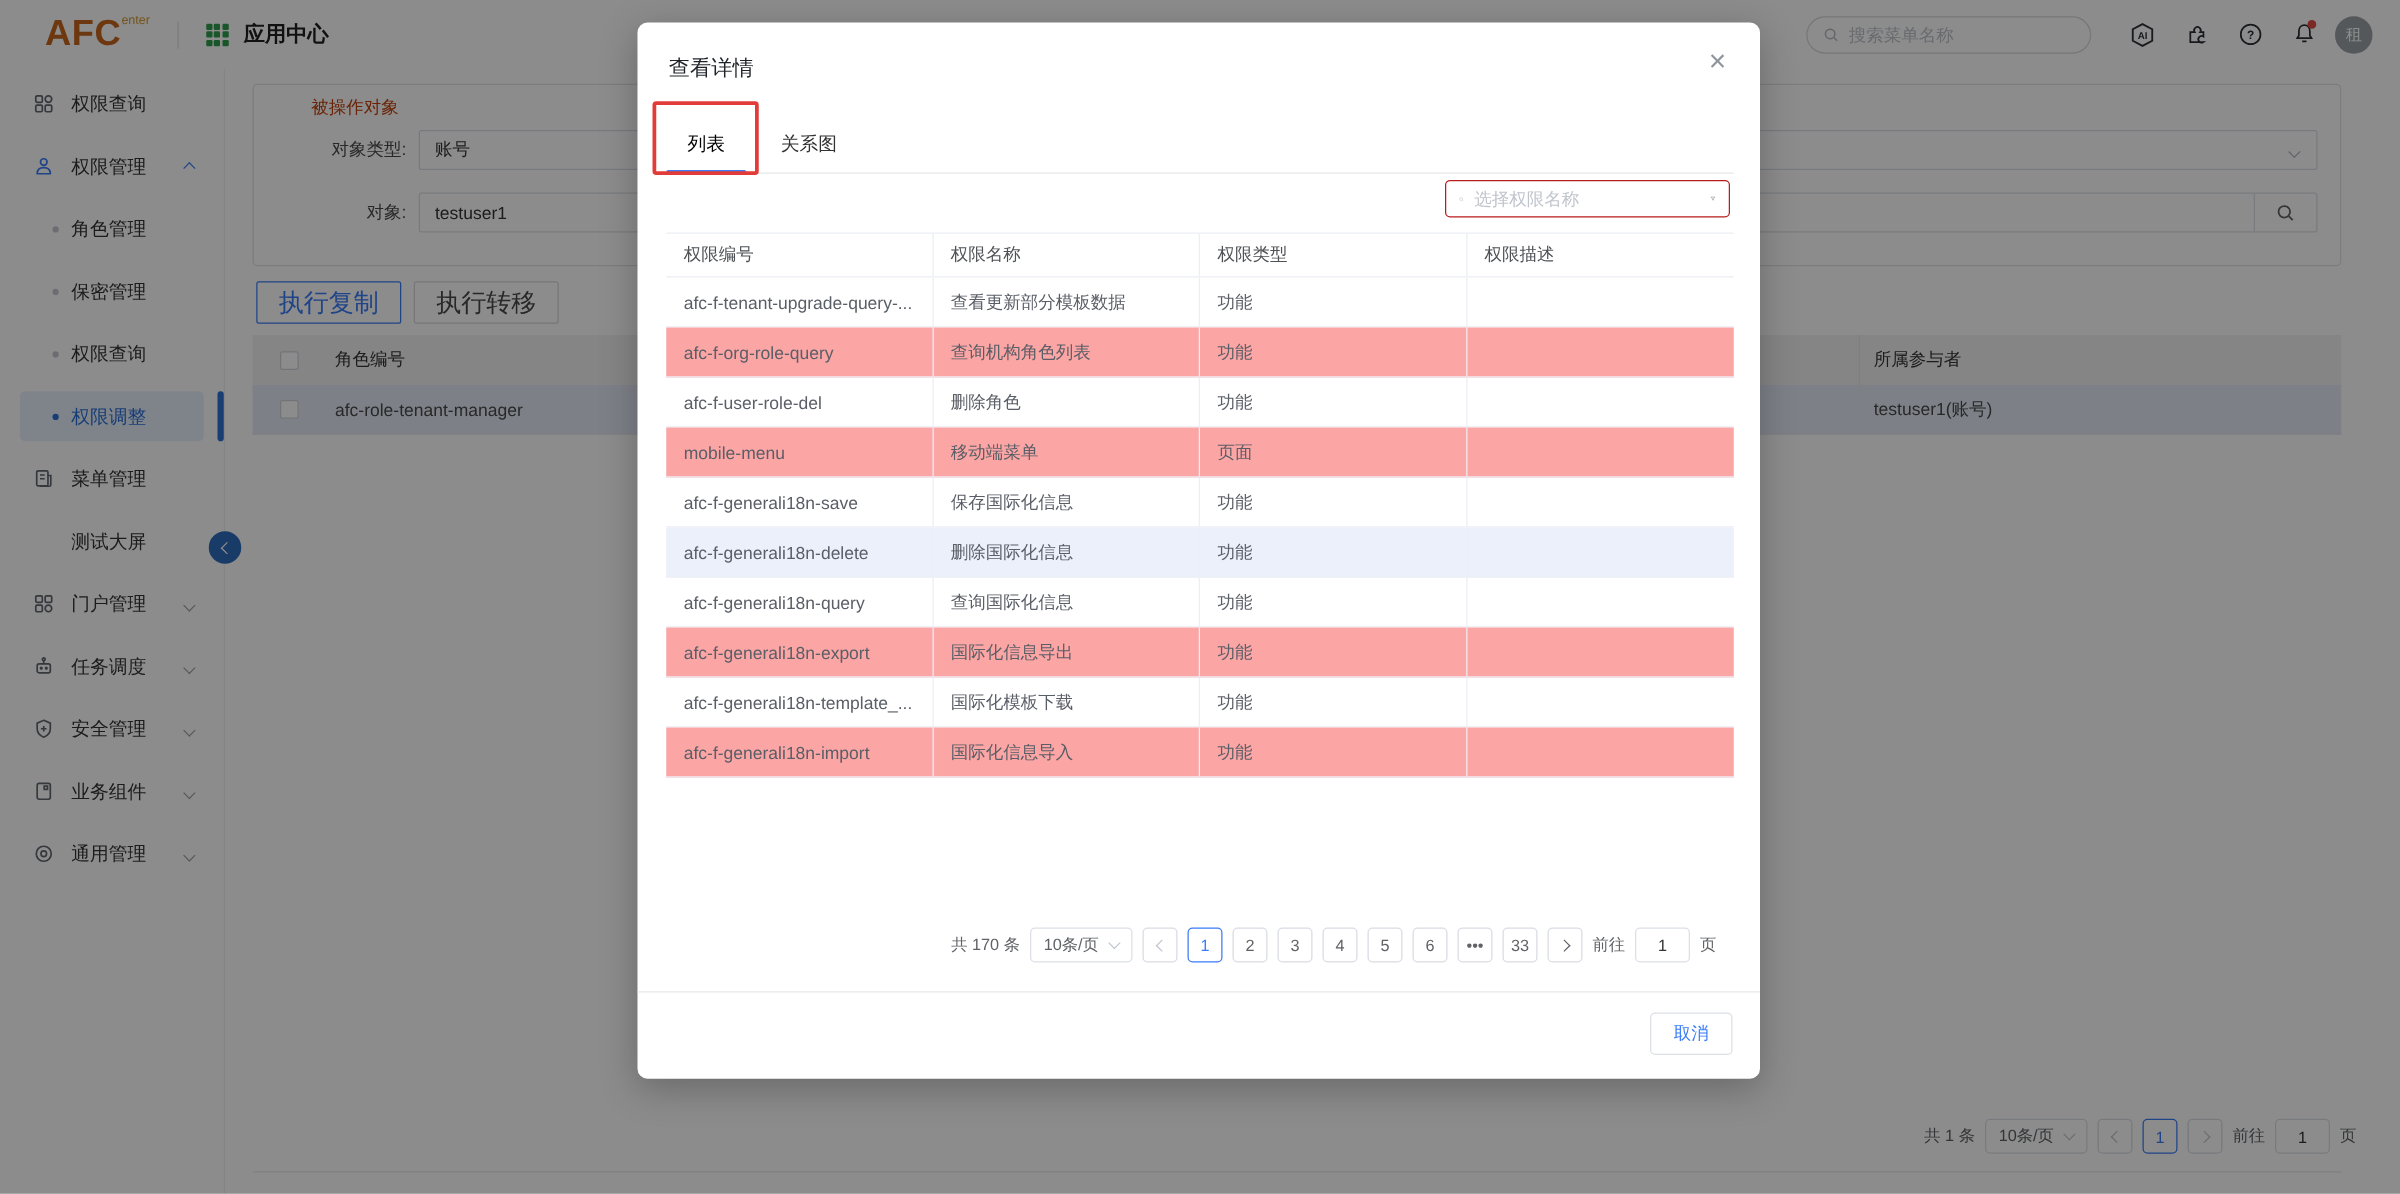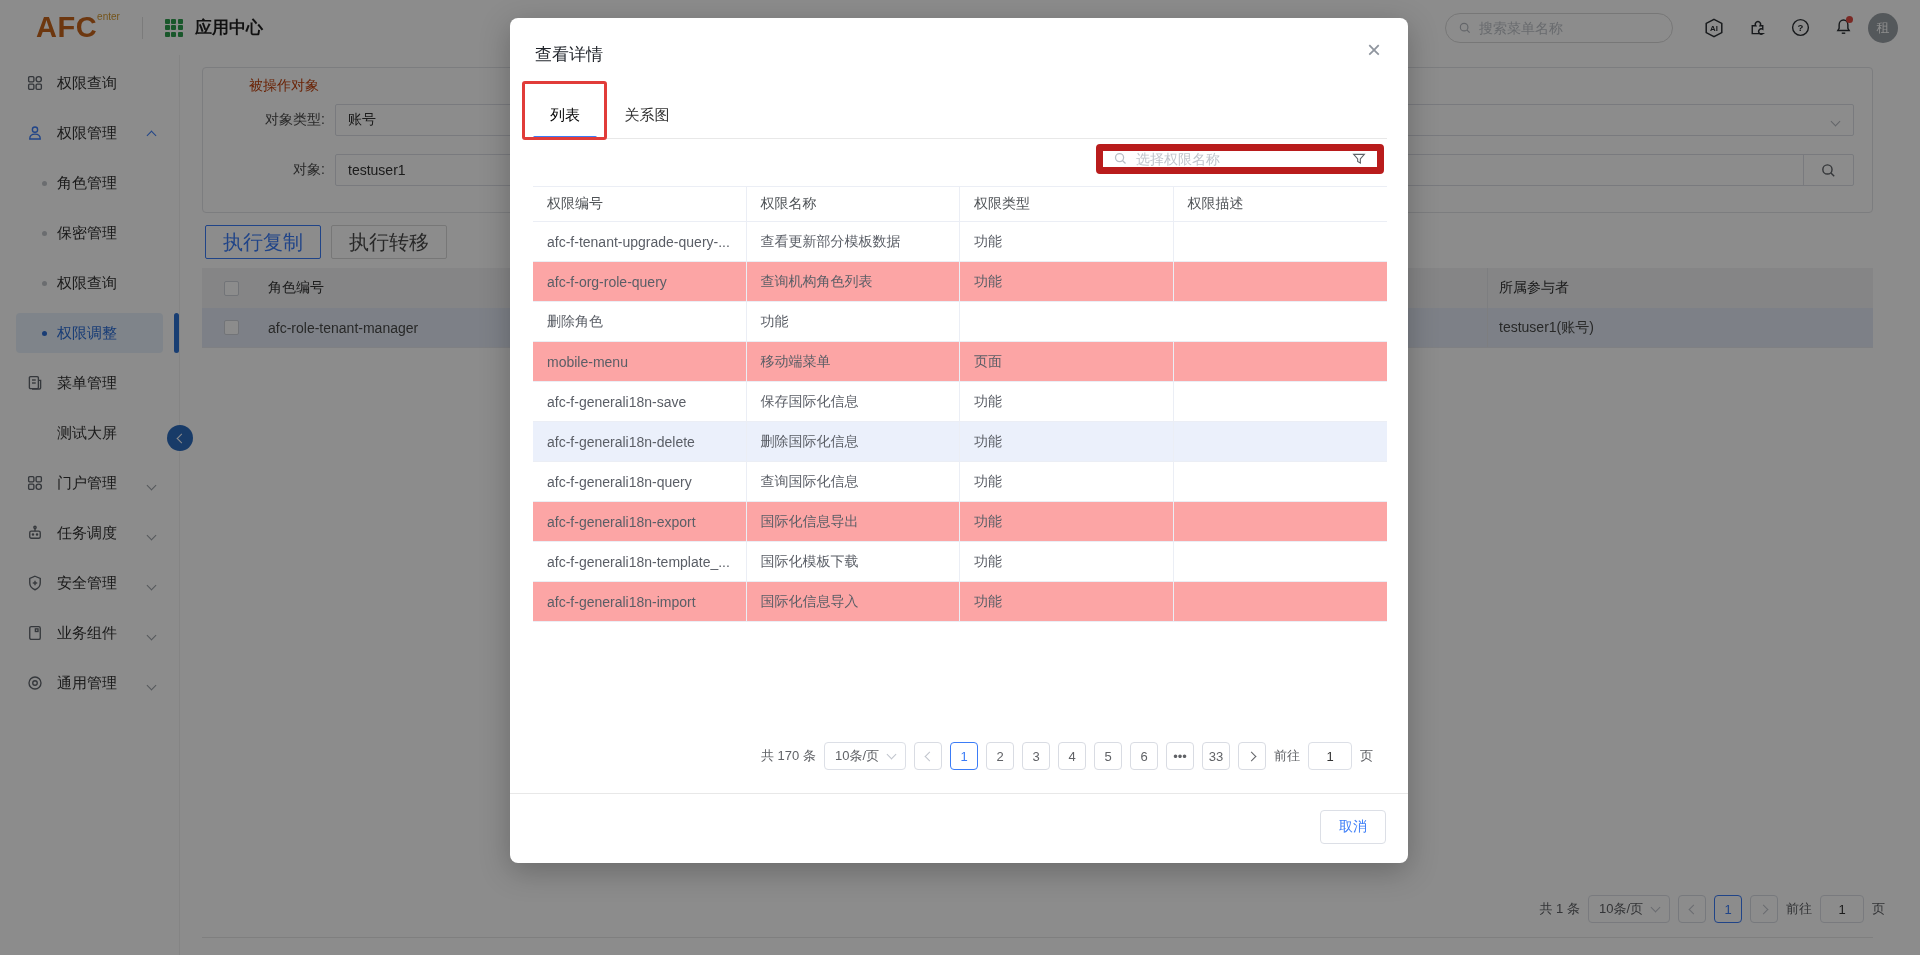--- a/index.html
+++ b/index.html
@@ -102,22 +102,22 @@
     width:28px; height:28px; display:flex; align-items:center; justify-content:center; }
   .tabs { position:absolute; left:23px; right:21px; top:75px; height:46px; border-bottom:1px solid #e8e8e8; display:flex; }
   .tab { height:100%; display:flex; align-items:center; justify-content:center; font-size:15px; color:#333;
     position:relative; min-width:64px; cursor:pointer; }
   .tab + .tab { margin-left:24px; min-width:52px; }
   .tab.active { color:#000000; }
   .tab.active::after { content:""; position:absolute; left:0; right:0; bottom:-1px; height:3px;
     background:#3b7cf7; border-radius:2px; }
   .annotation { position:absolute; left:12px; top:63px; width:85px; height:59px; border:3px solid #e13c39;
     border-radius:3px; z-index:30; pointer-events:none; }
-  .modal-search { position:absolute; right:24px; top:126px; width:288px; height:30px;
-    border:7px solid #b91c1c; border-radius:4px; display:flex; align-items:flex-start; padding:0 10px; gap:8px; color:#b9bec6; }
+  .modal-search { position:absolute; right:24px; top:126px; width:228px; height:30px;
+    border:1px solid #b91c1c; border-radius:4px; display:flex; align-items:center; padding:0 10px; gap:8px; color:#b9bec6; }
   .modal-search input { border:none; outline:none; flex:1; font-size:14px; color:#333; }
   .modal-search input::placeholder { color:#c0c4cc; }
 
   .perm-table { position:absolute; left:23px; right:21px; top:168px; font-size:14px; }
   .pt-header { display:flex; height:36px; align-items:center; border-top:1px solid #ebeef5;
     border-bottom:1px solid #ebeef5; color:#4e5256; }
   .pt-row { display:flex; height:40px; align-items:center; color:#5a5e66; border-bottom:1px solid #ebeef5; }
   .pt-row.shade { background:#fca5a5; }
   .pt-row.hl { background:#ebf0fb; }
   .pt-cell { flex:0 0 25%; padding:0 14px; white-space:nowrap; overflow:hidden; text-overflow:ellipsis; align-self:stretch; display:flex; align-items:center; }
@@ -389,20 +389,21 @@
       <span class="pt-cell">功能</span>
       <span class="pt-cell"></span>
     </div>
     <div class="pt-row shade">
       <span class="pt-cell">afc-f-org-role-query</span>
       <span class="pt-cell">查询机构角色列表</span>
       <span class="pt-cell">功能</span>
       <span class="pt-cell"></span>
     </div>
     <div class="pt-row">
+      <span class="pt-cell">afc-f-user-role-del</span>
       <span class="pt-cell">删除角色</span>
       <span class="pt-cell">功能</span>
       <span class="pt-cell"></span>
     </div>
     <div class="pt-row shade">
       <span class="pt-cell">mobile-menu</span>
       <span class="pt-cell">移动端菜单</span>
       <span class="pt-cell">页面</span>
       <span class="pt-cell"></span>
     </div>

